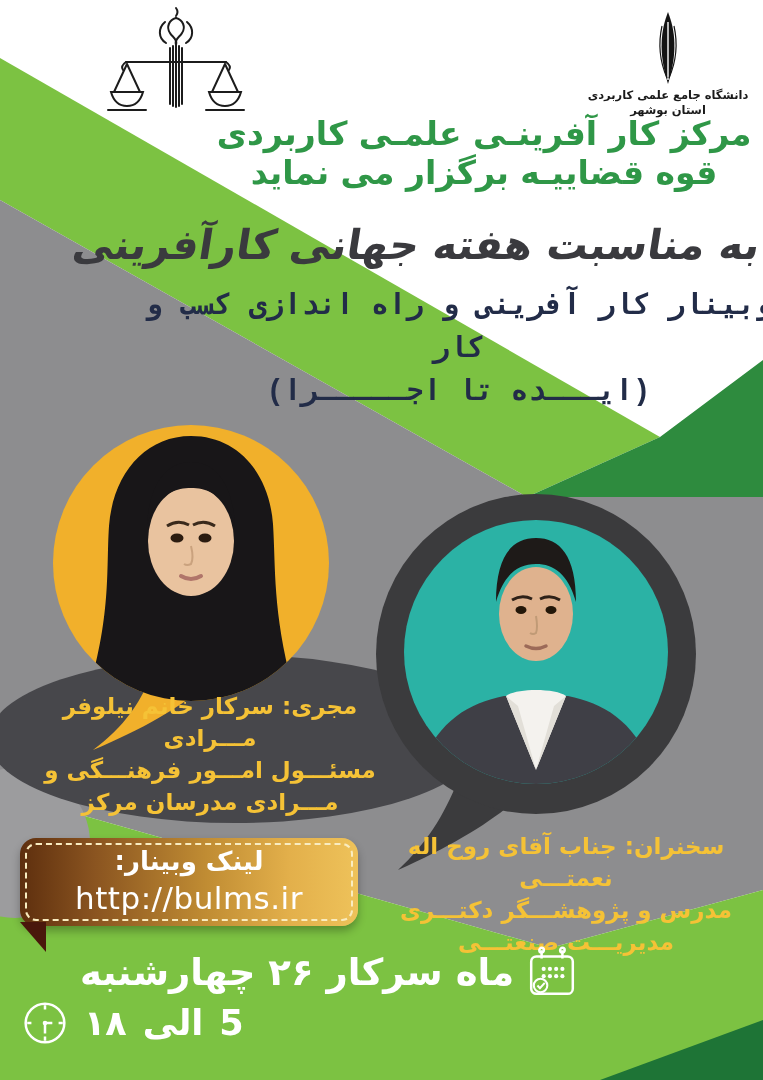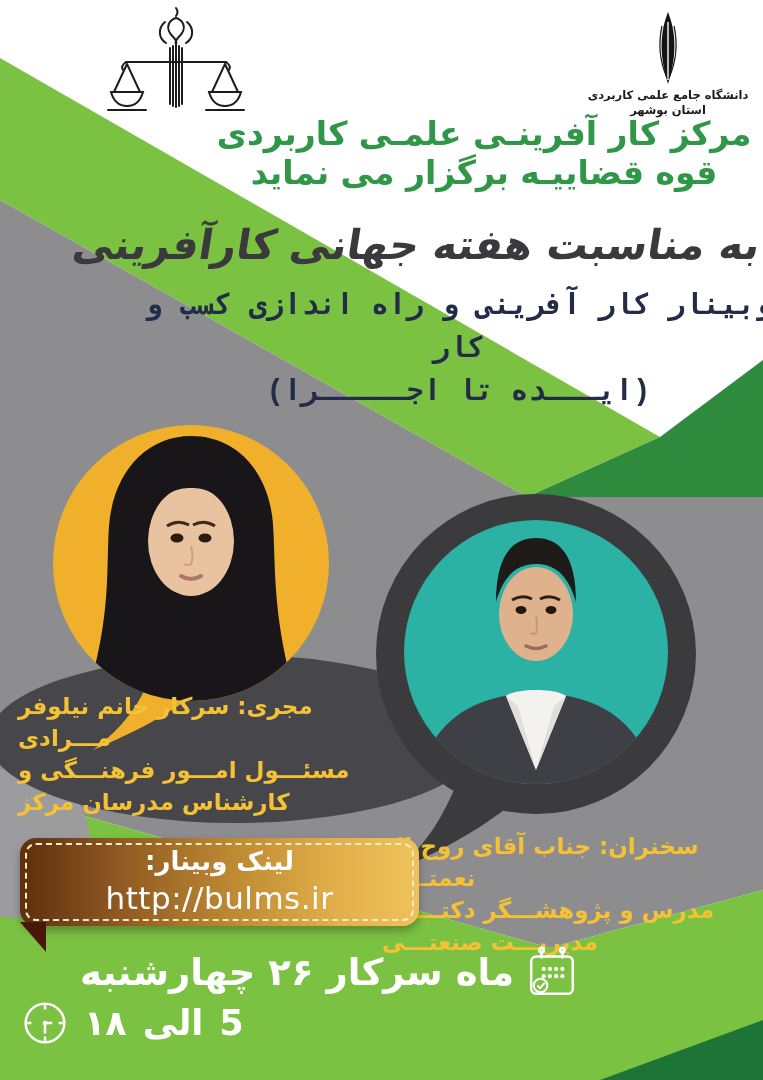--- a/index.html
+++ b/index.html
@@ -21,25 +21,25 @@
 
   .fa{direction:rtl;unicode-bidi:isolate;}
   .org-lines{position:absolute;left:175px;right:8px;top:114px;text-align:center;
     color:var(--heading-green);font-weight:700;font-size:33px;line-height:39px;}
   .occasion{position:absolute;left:36px;right:4px;top:219px;text-align:center;
     color:var(--heading-charcoal);font-weight:700;font-size:41px;line-height:52px;
     transform:skewX(-9deg);}
   .webinar-title{position:absolute;left:126px;right:10px;top:285px;text-align:center;
     color:var(--title-navy);font-weight:700;font-size:29px;line-height:43px;font-family:Liberation Mono, monospace;}
 
-  .caption{position:absolute;color:var(--text-yellow);font-weight:700;font-size:23px;line-height:32px;text-align:left;}
+  .caption{position:absolute;color:var(--text-yellow);font-weight:700;font-size:23px;line-height:32px;text-align:center;}
   .host-caption{left:18px;width:384px;top:690px;}
   .speaker-caption{left:382px;width:368px;top:830px;}
 
-  .ribbon{position:absolute;left:20px;top:838px;width:399px;height:88px;border-radius:16px;
+  .ribbon{position:absolute;left:20px;top:838px;width:338px;height:88px;border-radius:16px;
     background:linear-gradient(90deg,#5e2f0e 0%,#8a5420 22%,#c08c33 55%,#e3b04b 80%,var(--ribbon-gold) 100%);
     box-shadow:0 5px 9px rgba(0,0,0,.28);}
   .ribbon-border{position:absolute;inset:5px;border:2px dashed var(--ribbon-dash);border-radius:11px;}
   .ribbon-fold{position:absolute;left:20px;top:922px;width:26px;height:30px;background:var(--ribbon-fold);
     clip-path:polygon(0 0,100% 0,100% 100%);}
   .ribbon-label{position:absolute;left:0;right:0;top:8px;text-align:center;color:#fff;font-weight:700;font-size:26px;}
   .ribbon-url{position:absolute;left:0;right:0;top:42px;text-align:center;color:#fff;font-weight:400;font-size:31px;letter-spacing:.5px;}
 
   .sched-row{position:absolute;display:flex;direction:ltr;align-items:center;color:#fff;font-weight:700;}
   .sched-row .w{unicode-bidi:isolate;white-space:nowrap;}
@@ -142,21 +142,21 @@
       <ellipse cx="161" cy="128" rx="5.5" ry="4" fill="#241709"></ellipse>
       <ellipse cx="191" cy="128" rx="5.5" ry="4" fill="#241709"></ellipse>
       <path d="M176 134 q2 12 0 17 q-3 2 -6 0" stroke="#c09a76" stroke-width="2" fill="none"></path>
       <path d="M166 164 q10 5 20 0" stroke="#9c6a58" stroke-width="3.5" fill="none" stroke-linecap="round"></path>
     </g>
   </svg>
 
   <div class="caption host-caption">
     <div class="fa">مجری:  سرکار خانم نیلوفر مـــرادی</div>
     <div class="fa">مسئـــول امـــور فرهنـــگی و</div>
-    <div class="fa">کارشناس مدرسان مرکز</div>
+    <div class="fa">مـــرادی مدرسان مرکز</div>
   </div>
 
   <div class="caption speaker-caption">
     <div class="fa">سخنران:  جناب آقای روح اله نعمتـــی</div>
     <div class="fa">مدرس و پژوهشـــگر دکتـــری</div>
     <div class="fa">مدیریـــت صنعتـــی</div>
   </div>
 
   <div class="ribbon">
     <div class="ribbon-border"></div>

